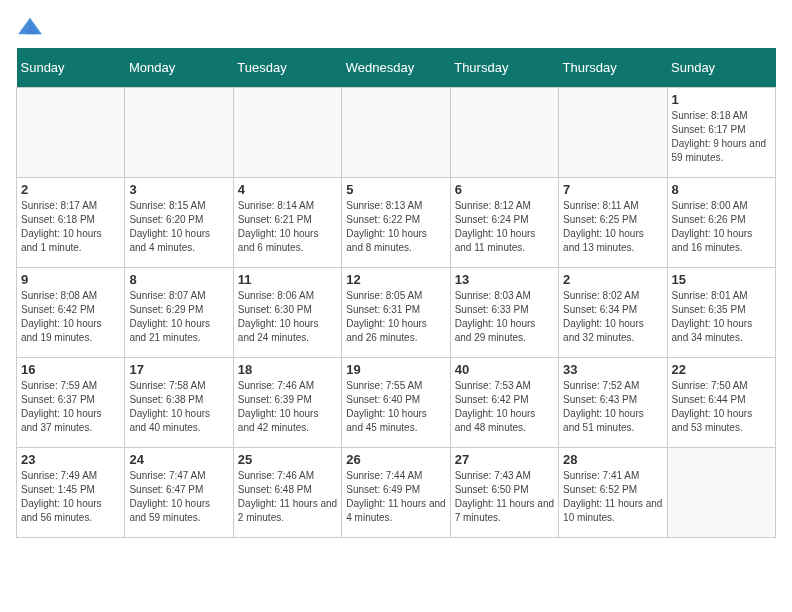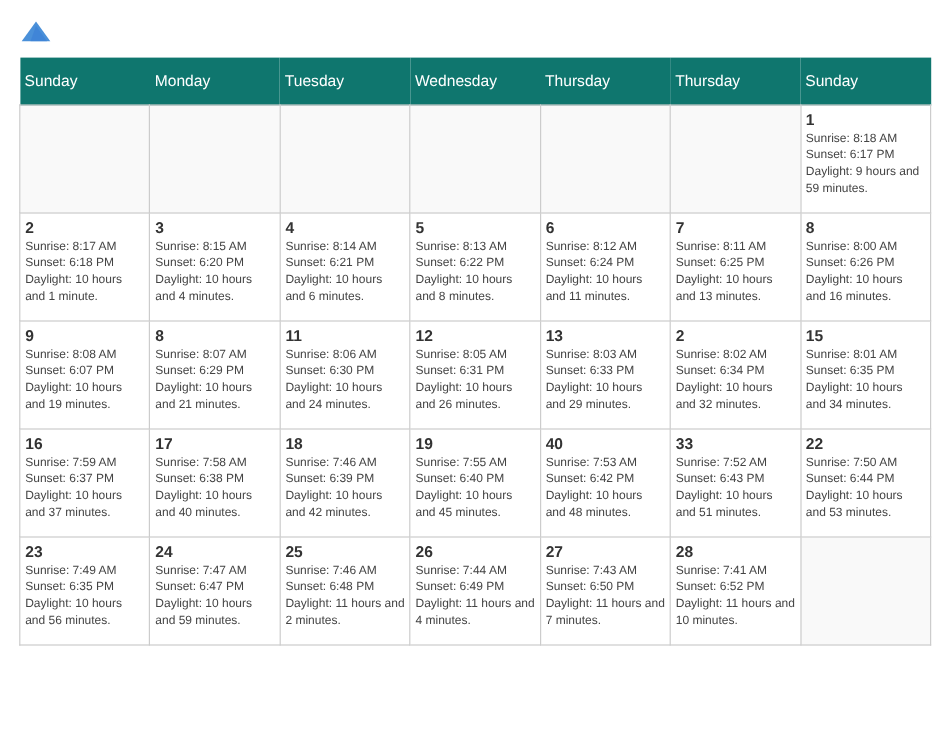--- a/index.html
+++ b/index.html
@@ -173,21 +173,21 @@
           <span class="day-num">8</span>
           <div class="day-info">Sunrise: 8:00 AM
 Sunset: 6:26 PM
 Daylight: 10 hours and 16 minutes.</div>
         </td>
       </tr>
       <tr>
         <td>
           <span class="day-num">9</span>
           <div class="day-info">Sunrise: 8:08 AM
-Sunset: 6:07 PM
+Sunset: 6:42 PM
 Daylight: 10 hours and 19 minutes.</div>
         </td>
         <td>
           <span class="day-num">8</span>
           <div class="day-info">Sunrise: 8:07 AM
 Sunset: 6:29 PM
 Daylight: 10 hours and 21 minutes.</div>
         </td>
         <td>
           <span class="day-num">11</span>
@@ -261,21 +261,21 @@
           <span class="day-num">22</span>
           <div class="day-info">Sunrise: 7:50 AM
 Sunset: 6:44 PM
 Daylight: 10 hours and 53 minutes.</div>
         </td>
       </tr>
       <tr>
         <td>
           <span class="day-num">23</span>
           <div class="day-info">Sunrise: 7:49 AM
-Sunset: 6:35 PM
+Sunset: 1:45 PM
 Daylight: 10 hours and 56 minutes.</div>
         </td>
         <td>
           <span class="day-num">24</span>
           <div class="day-info">Sunrise: 7:47 AM
 Sunset: 6:47 PM
 Daylight: 10 hours and 59 minutes.</div>
         </td>
         <td>
           <span class="day-num">25</span>

